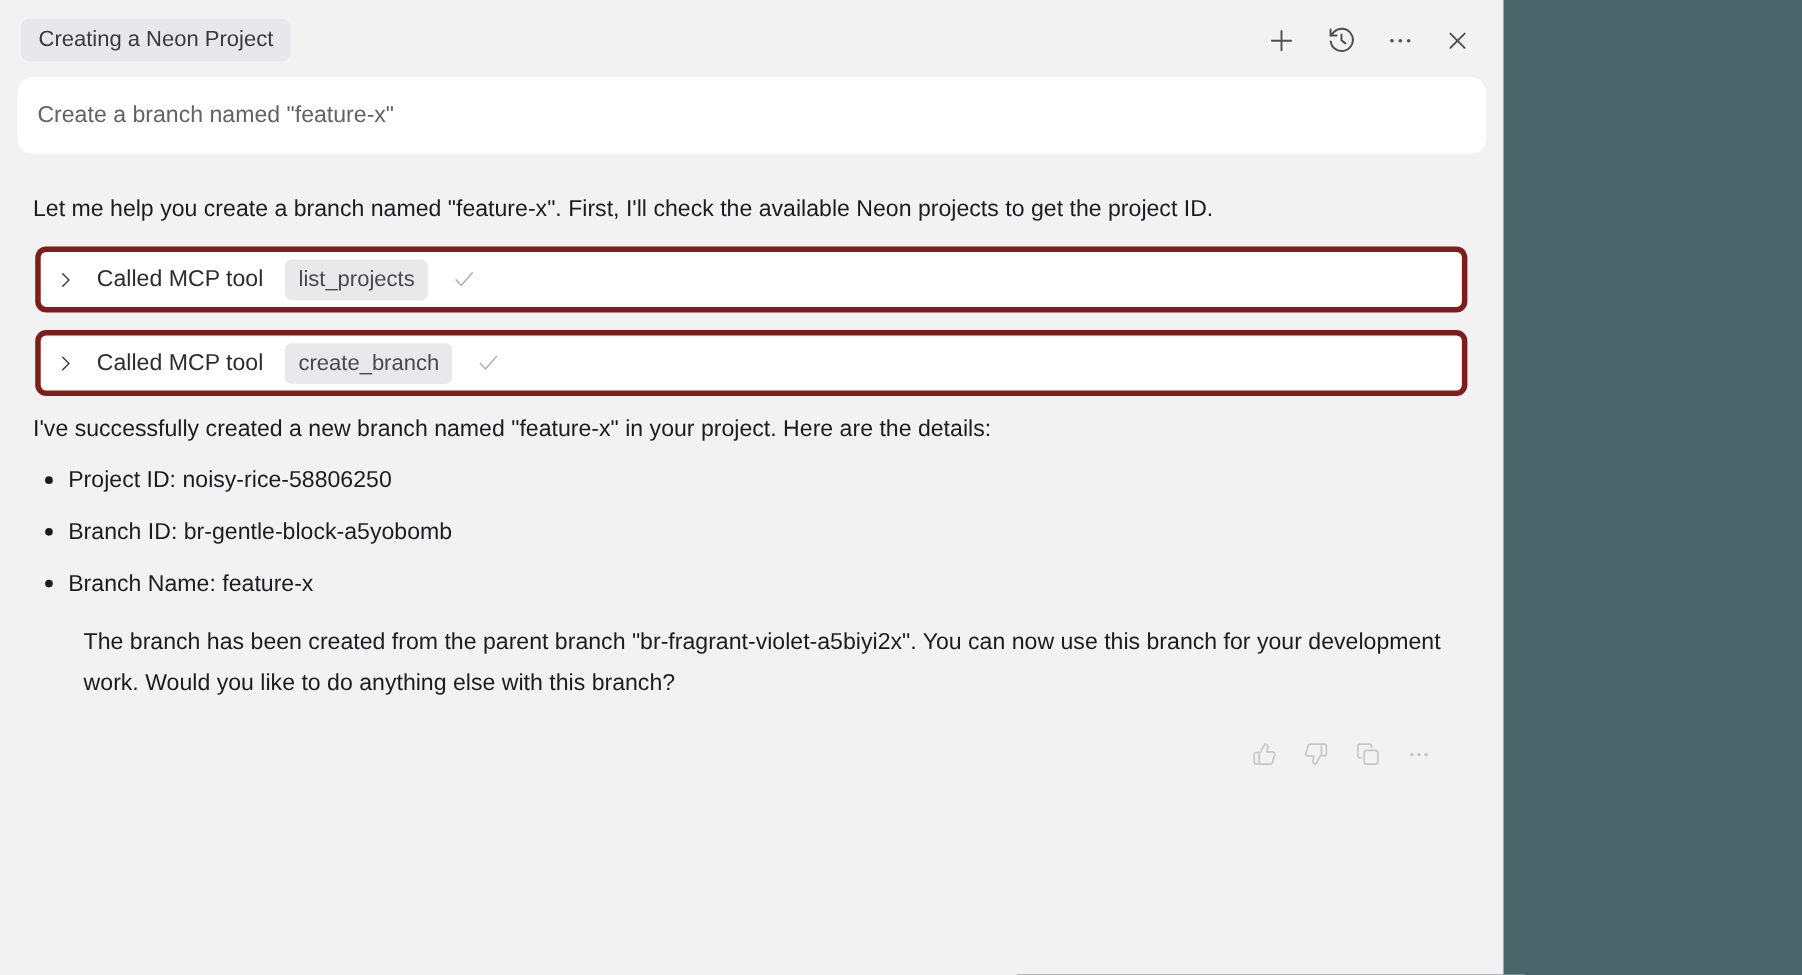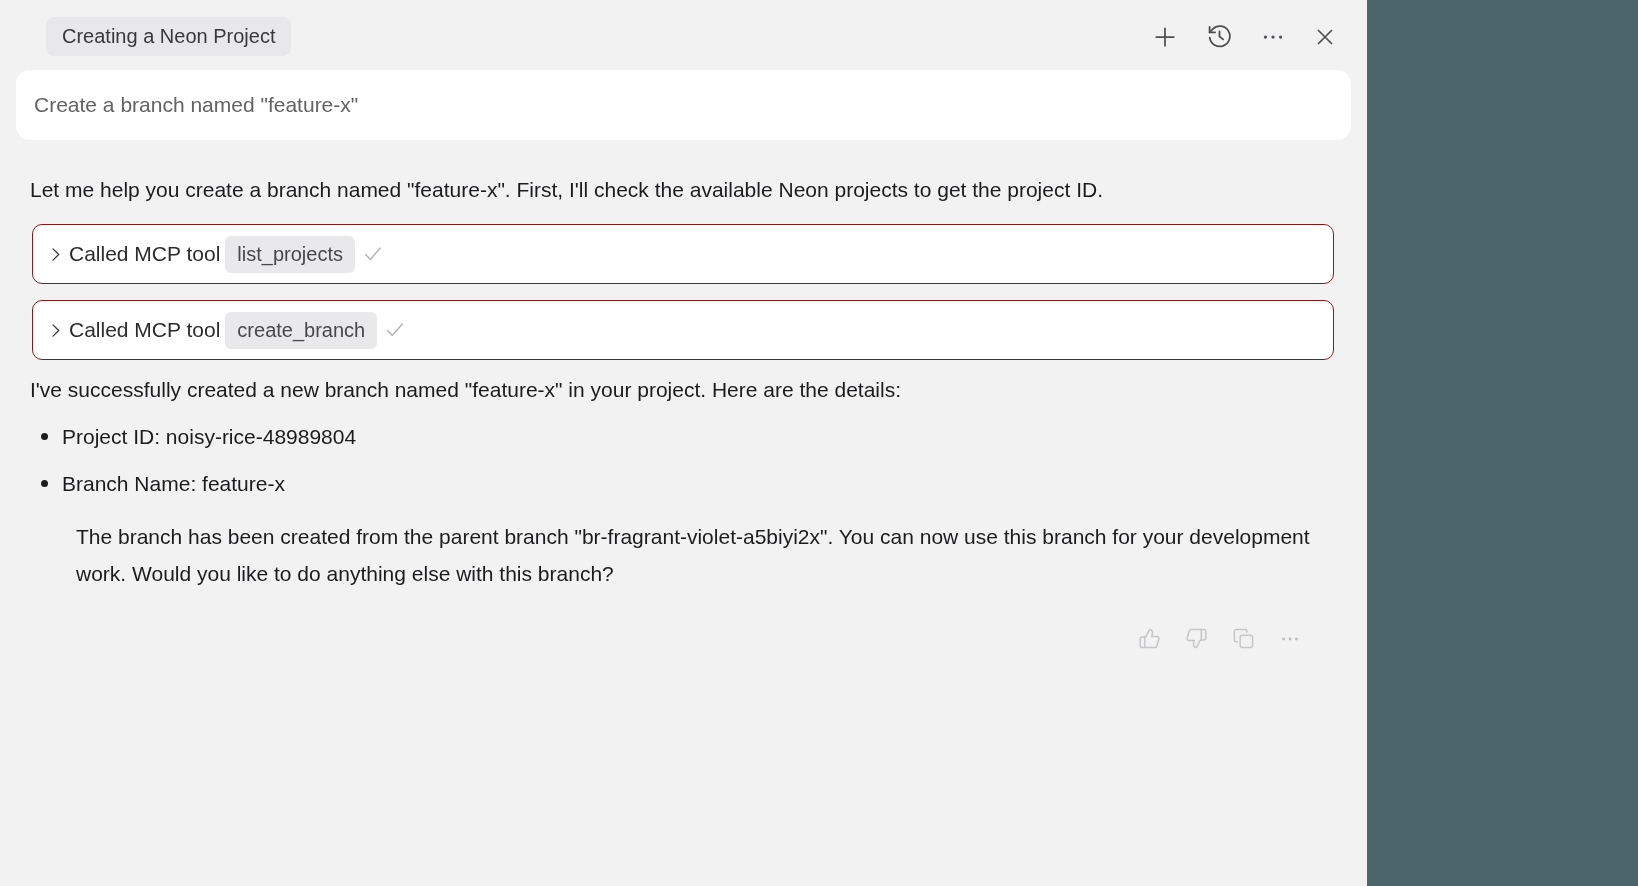--- a/index.html
+++ b/index.html
@@ -22,21 +22,20 @@
     flex: 1;
     background: #4b666b;
     height: 886px;
   }
   
   .panel-header {
     display: flex;
     align-items: center;
     justify-content: space-between;
     padding: 17px 30px 0 19px;
-    margin-left: 27px;
   }
   .title-pill {
     background: #e8e8eb;
     border-radius: 8px;
     padding: 8px 16px;
     font-size: 20px;
     color: #39393b;
     cursor: default;
   }
   .header-actions {
@@ -79,26 +78,26 @@
   }
   .p1 { margin-top: 31px; }
   .p2 { margin-top: 29px; }
   .p3 { margin-top: 11px; }
   .p4 { margin-top: 16px; margin-left: 46px; }
   .tool-card {
     margin: 16px 0 0 2px;
     width: 1302px;
     height: 60px;
     background: #ffffff;
-    border: 1px solid #7f1d1d;
+    border: 5px solid #7f1d1d;
     border-radius: 10px;
     display: flex;
     align-items: center;
     padding: 0 16px 0 14px;
-    gap: 5px;
+    gap: 20px;
     cursor: pointer;
   }
   .tool-card .chevron { color: #3a3a3c; display: flex; }
   .tool-label { font-size: 21px; color: #2c2c2e; white-space: nowrap; }
   .tool-badge {
     background: #e9e9eb;
     border-radius: 6px;
     padding: 7px 12px;
     font-size: 20px;
     color: #48484a;
@@ -217,21 +216,22 @@
       <span class="tool-check">
         <svg width="22" height="22" viewBox="0 0 24 24" fill="none" stroke="currentColor" stroke-width="1.6" stroke-linecap="round" stroke-linejoin="round">
             <path d="M4 12.5l5 5.5L20 5.5"></path>
           </svg>
       </span>
     </div>
 
     <p class="msg-p p3">I've successfully created a new branch named "feature-x" in your project. Here are the details:</p>
 
     <ul class="bullet-list">
-      <li>Project ID: noisy-rice-48989804</li>
+      <li>Project ID: noisy-rice-58806250</li>
+      <li>Branch ID: br-gentle-block-a5yobomb</li>
       <li>Branch Name: feature-x</li>
     </ul>
 
     <p class="msg-p p4">The branch has been created from the parent branch "br-fragrant-violet-a5biyi2x". You can now use this branch for your development work. Would you like to do anything else with this branch?</p>
 
     <div class="message-actions">
       <button class="icon-btn">
         <span>
           <svg width="23" height="23" viewBox="0 0 24 24" fill="none" stroke="currentColor" stroke-width="1.6" stroke-linecap="round" stroke-linejoin="round">
               <path d="M7 10.5v11"></path>

